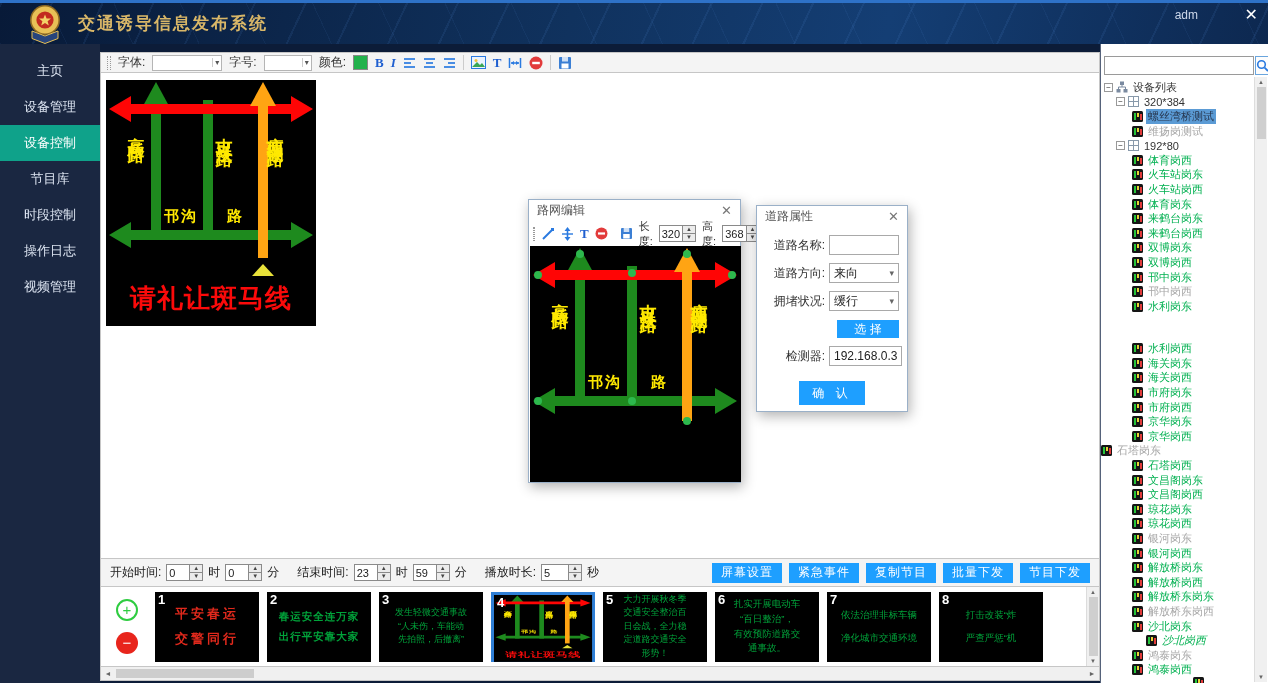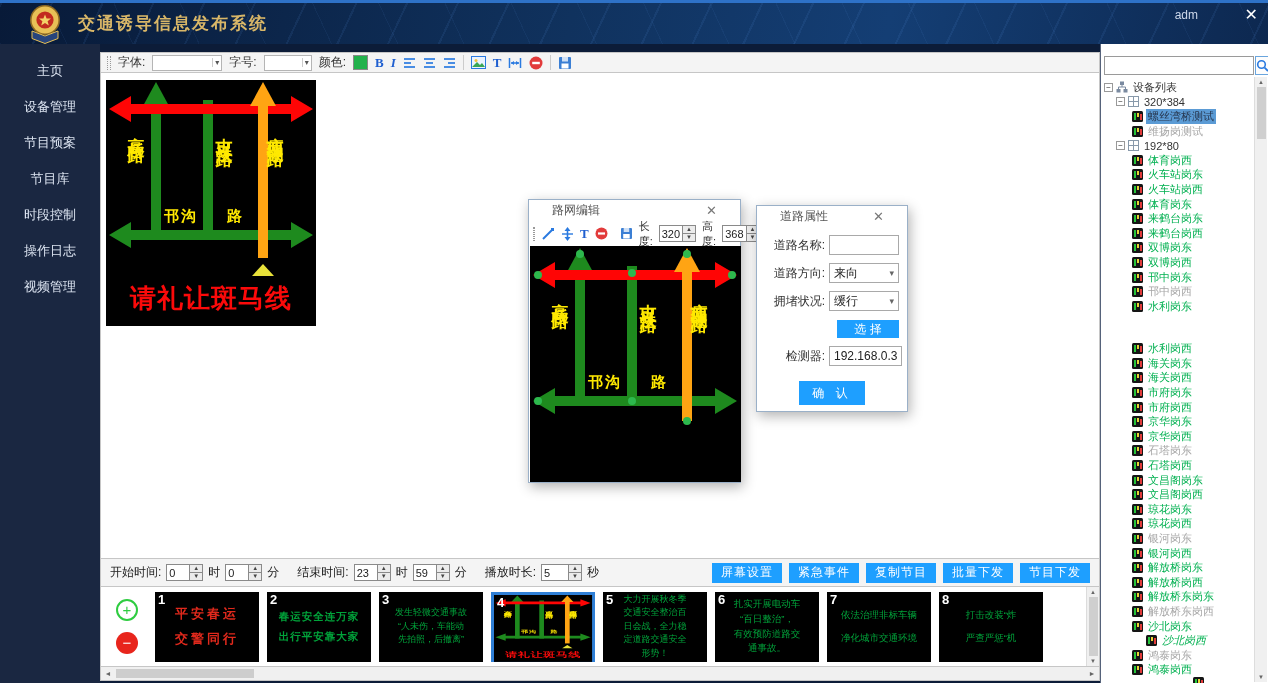--- a/index.html
+++ b/index.html
@@ -44,21 +44,21 @@
   
   .sign{position:absolute;background:#000;overflow:hidden;}
   #sign-main{left:5px;top:7px;width:210px;height:246px;}
   .rl{position:absolute;color:#ffe900;font-weight:bold;line-height:1.15;}
   .vlab{top:44px;writing-mode:vertical-rl;text-orientation:upright;font-size:17px;letter-spacing:4px;}
   .blab{font-size:15px;letter-spacing:2px;}
   .notice{position:absolute;left:0;right:0;top:201px;text-align:center;color:#fb0a0a;font-size:26px;font-weight:bold;letter-spacing:1px;}
 
   
   .dlg{position:absolute;background:#fff;border:1px solid #9ab0c8;box-shadow:2px 4px 12px rgba(0,0,0,.3);}
-  .dlg-title{height:21px;display:flex;align-items:center;padding:0 23px;font-size:12px;color:#555;}
+  .dlg-title{height:21px;display:flex;align-items:center;padding:0 8px;font-size:12px;color:#555;}
   .dlg-x{margin-left:auto;color:#777;font-size:13px;cursor:pointer;}
   .dlg-editor{left:427px;top:126px;width:213px;height:284px;}
   .ed-toolbar{height:25px;display:flex;align-items:center;gap:6px;padding:0 4px;font-size:11px;color:#333;}
   .ed-canvas{position:relative;margin:0 1px;height:236px;background:#000;}
   #sign-editor{left:0;top:0;width:211px;height:236px;}
 
   .numwrap{display:inline-flex;border:1px solid #8a8a8a;background:#fff;height:17px;vertical-align:middle;}
   .numval{min-width:22px;padding:0 2px;font-size:11px;display:flex;align-items:center;color:#222;}
   .spin{width:13px;border-left:1px solid #8a8a8a;display:flex;flex-direction:column;}
   .spin i{flex:1;font-size:6px;line-height:7px;text-align:center;color:#444;font-style:normal;background:#ececec;cursor:pointer;}
@@ -138,21 +138,21 @@
     </svg>
     <div class="app-title">交通诱导信息发布系统</div>
     <div class="user-name">adm</div>
     <div class="win-close">✕</div>
   </header>
 
   <div class="row">
     <nav class="sidebar" id="sidebar">
         <div class="side-item">主页</div>
         <div class="side-item">设备管理</div>
-        <div class="side-item">节目预案</div>
+        <div class="side-item active">设备控制</div>
         <div class="side-item">节目库</div>
         <div class="side-item">时段控制</div>
         <div class="side-item">操作日志</div>
         <div class="side-item">视频管理</div>
       </nav>
 
     <main class="main">
 
       <div class="fmt-toolbar">
         <span class="grip"></span>
@@ -726,21 +726,21 @@
           </div>
           <div class="trow" style="padding-left: 31px;">
             <svg class="ticon" width="11" height="11">
               <rect width="11" height="11" rx="1.5" fill="#151515"></rect>
               <rect x="2" y="2" width="2" height="7" fill="#25c53b"></rect>
               <rect x="5" y="2" width="2" height="4" fill="#e9d438"></rect>
               <rect x="8" y="3" width="2" height="6" fill="#e23b3b"></rect>
             </svg>
             <span class="tlabel online">京华岗西</span>
           </div>
-          <div class="trow" style="padding-left: 31px;">
+          <div class="trow" style="">
             <svg class="ticon" width="11" height="11">
               <rect width="11" height="11" rx="1.5" fill="#151515"></rect>
               <rect x="2" y="2" width="2" height="7" fill="#25c53b"></rect>
               <rect x="5" y="2" width="2" height="4" fill="#e9d438"></rect>
               <rect x="8" y="3" width="2" height="6" fill="#e23b3b"></rect>
             </svg>
             <span class="tlabel offline">石塔岗东</span>
           </div>
           <div class="trow" style="padding-left: 31px;">
             <svg class="ticon" width="11" height="11">

